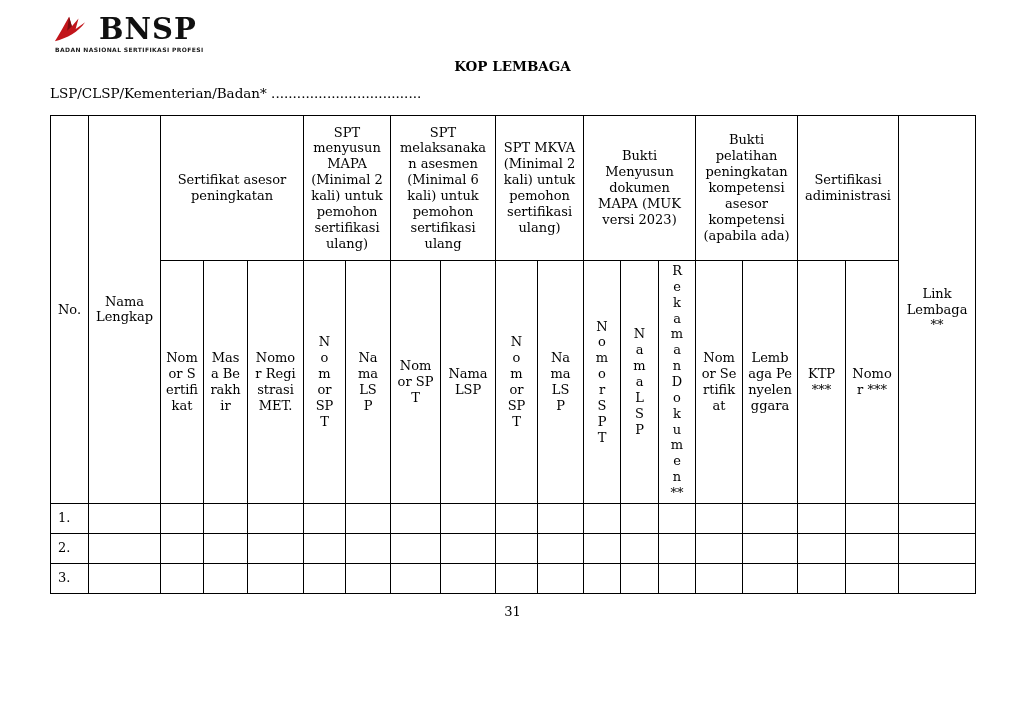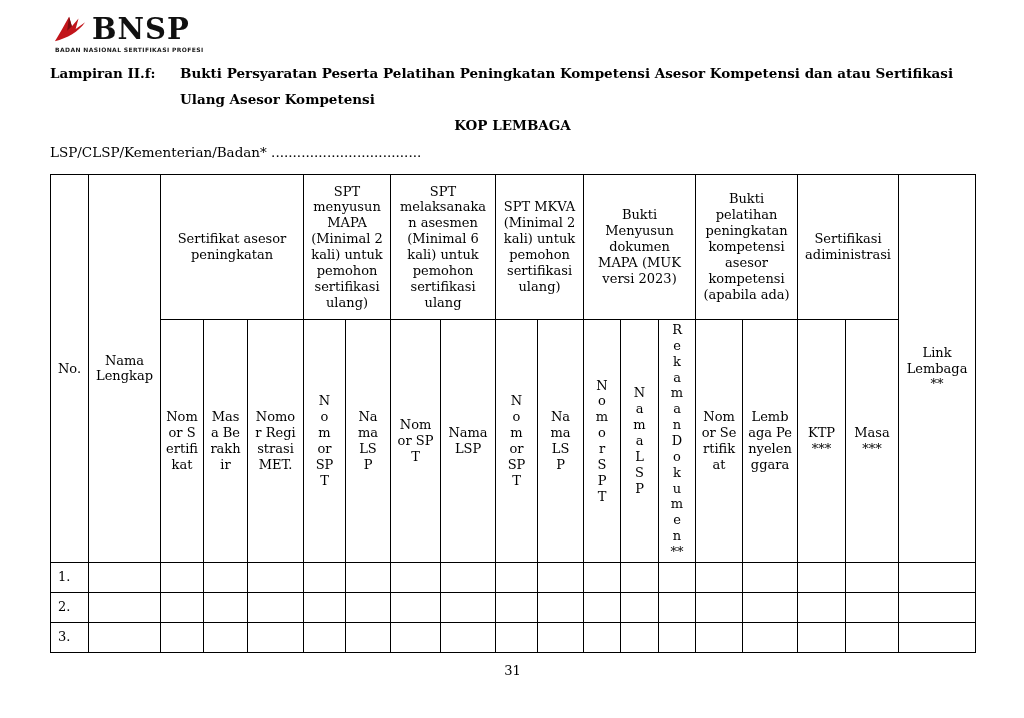--- a/index.html
+++ b/index.html
@@ -8,21 +8,21 @@
   .page {
     width: 1024px; height: 718px;
     background: #ffffff; color: #000;
     font-family: "DejaVu Serif", serif;
     padding: 12px 49px 0 50px;
     position: relative;
     overflow: hidden;
   }
 
   
-  .logo-row { display: flex; align-items: flex-end; gap: 5px; margin-left: 3px; height: 32px; }
+  .logo-row { display: flex; align-items: flex-end; gap: 12px; margin-left: 3px; height: 32px; }
   .logo-mark { display: block; }
   .logo-name {
     font-size: 29px; font-weight: bold; line-height: 29px;
     letter-spacing: 1px; color: #101010;
     font-family: "DejaVu Serif", serif;
   }
   .logo-sub {
     font-family: "DejaVu Sans", sans-serif;
     font-size: 6px; font-weight: bold; letter-spacing: 0.4px;
     color: #1a1a1a; margin: 2px 0 0 5px;
@@ -67,27 +67,20 @@
     <div class="logo-row">
       <svg class="logo-mark" width="34" height="31" viewBox="0 0 36 31" aria-hidden="true">
         <path d="M2 29 C8 19 12 12 17 3 L20 13 L27 5 L24 16 L34 9 C27 19 15 26 2 29 Z" fill="#c2151b"></path>
         <path d="M17 3 L20 13 L15 18 Z" fill="#7c0c10"></path>
       </svg>
       <div class="logo-name">BNSP</div>
     </div>
     <div class="logo-sub">BADAN NASIONAL SERTIFIKASI PROFESI</div>
   </header>
 
-  <div class="title-row">
-    <div class="title-label">Lampiran II.f:</div>
-    <div class="title-lines">
-      <div>Bukti Persyaratan Peserta Pelatihan Peningkatan Kompetensi Asesor Kompetensi dan atau Sertifikasi</div>
-      <div>Ulang Asesor Kompetensi</div>
-    </div>
-  </div>
 
   <div class="kop">KOP LEMBAGA</div>
   <div class="institution">LSP/CLSP/Kementerian/Badan* ...................................</div>
 
   <table class="req">
     <colgroup>
       <col style="width:38px">
         <col style="width:72px">
         <col style="width:43px">
         <col style="width:44px">
@@ -129,21 +122,21 @@
         <td class="sub">Nomor SPT</td>
         <td class="sub">Nama LSP</td>
         <td class="sub vnarrow">Nomor SPT</td>
         <td class="sub vnarrow">Nama LSP</td>
         <td class="sub vnarrow">Nomor SPT</td>
         <td class="sub vnarrow">Nama LSP</td>
         <td class="sub vnarrow">Rekaman Dokumen **</td>
         <td class="sub">Nomor Sertifikat</td>
         <td class="sub">Lembaga Penyelenggara</td>
         <td class="sub">KTP ***</td>
-        <td class="sub">Masa ***</td>
+        <td class="sub">Nomor ***</td>
       </tr>
 
       <tr class="drow">
         <td class="no-cell">1.</td>
         <td></td>
           <td></td>
           <td></td>
           <td></td>
           <td></td>
           <td></td>

